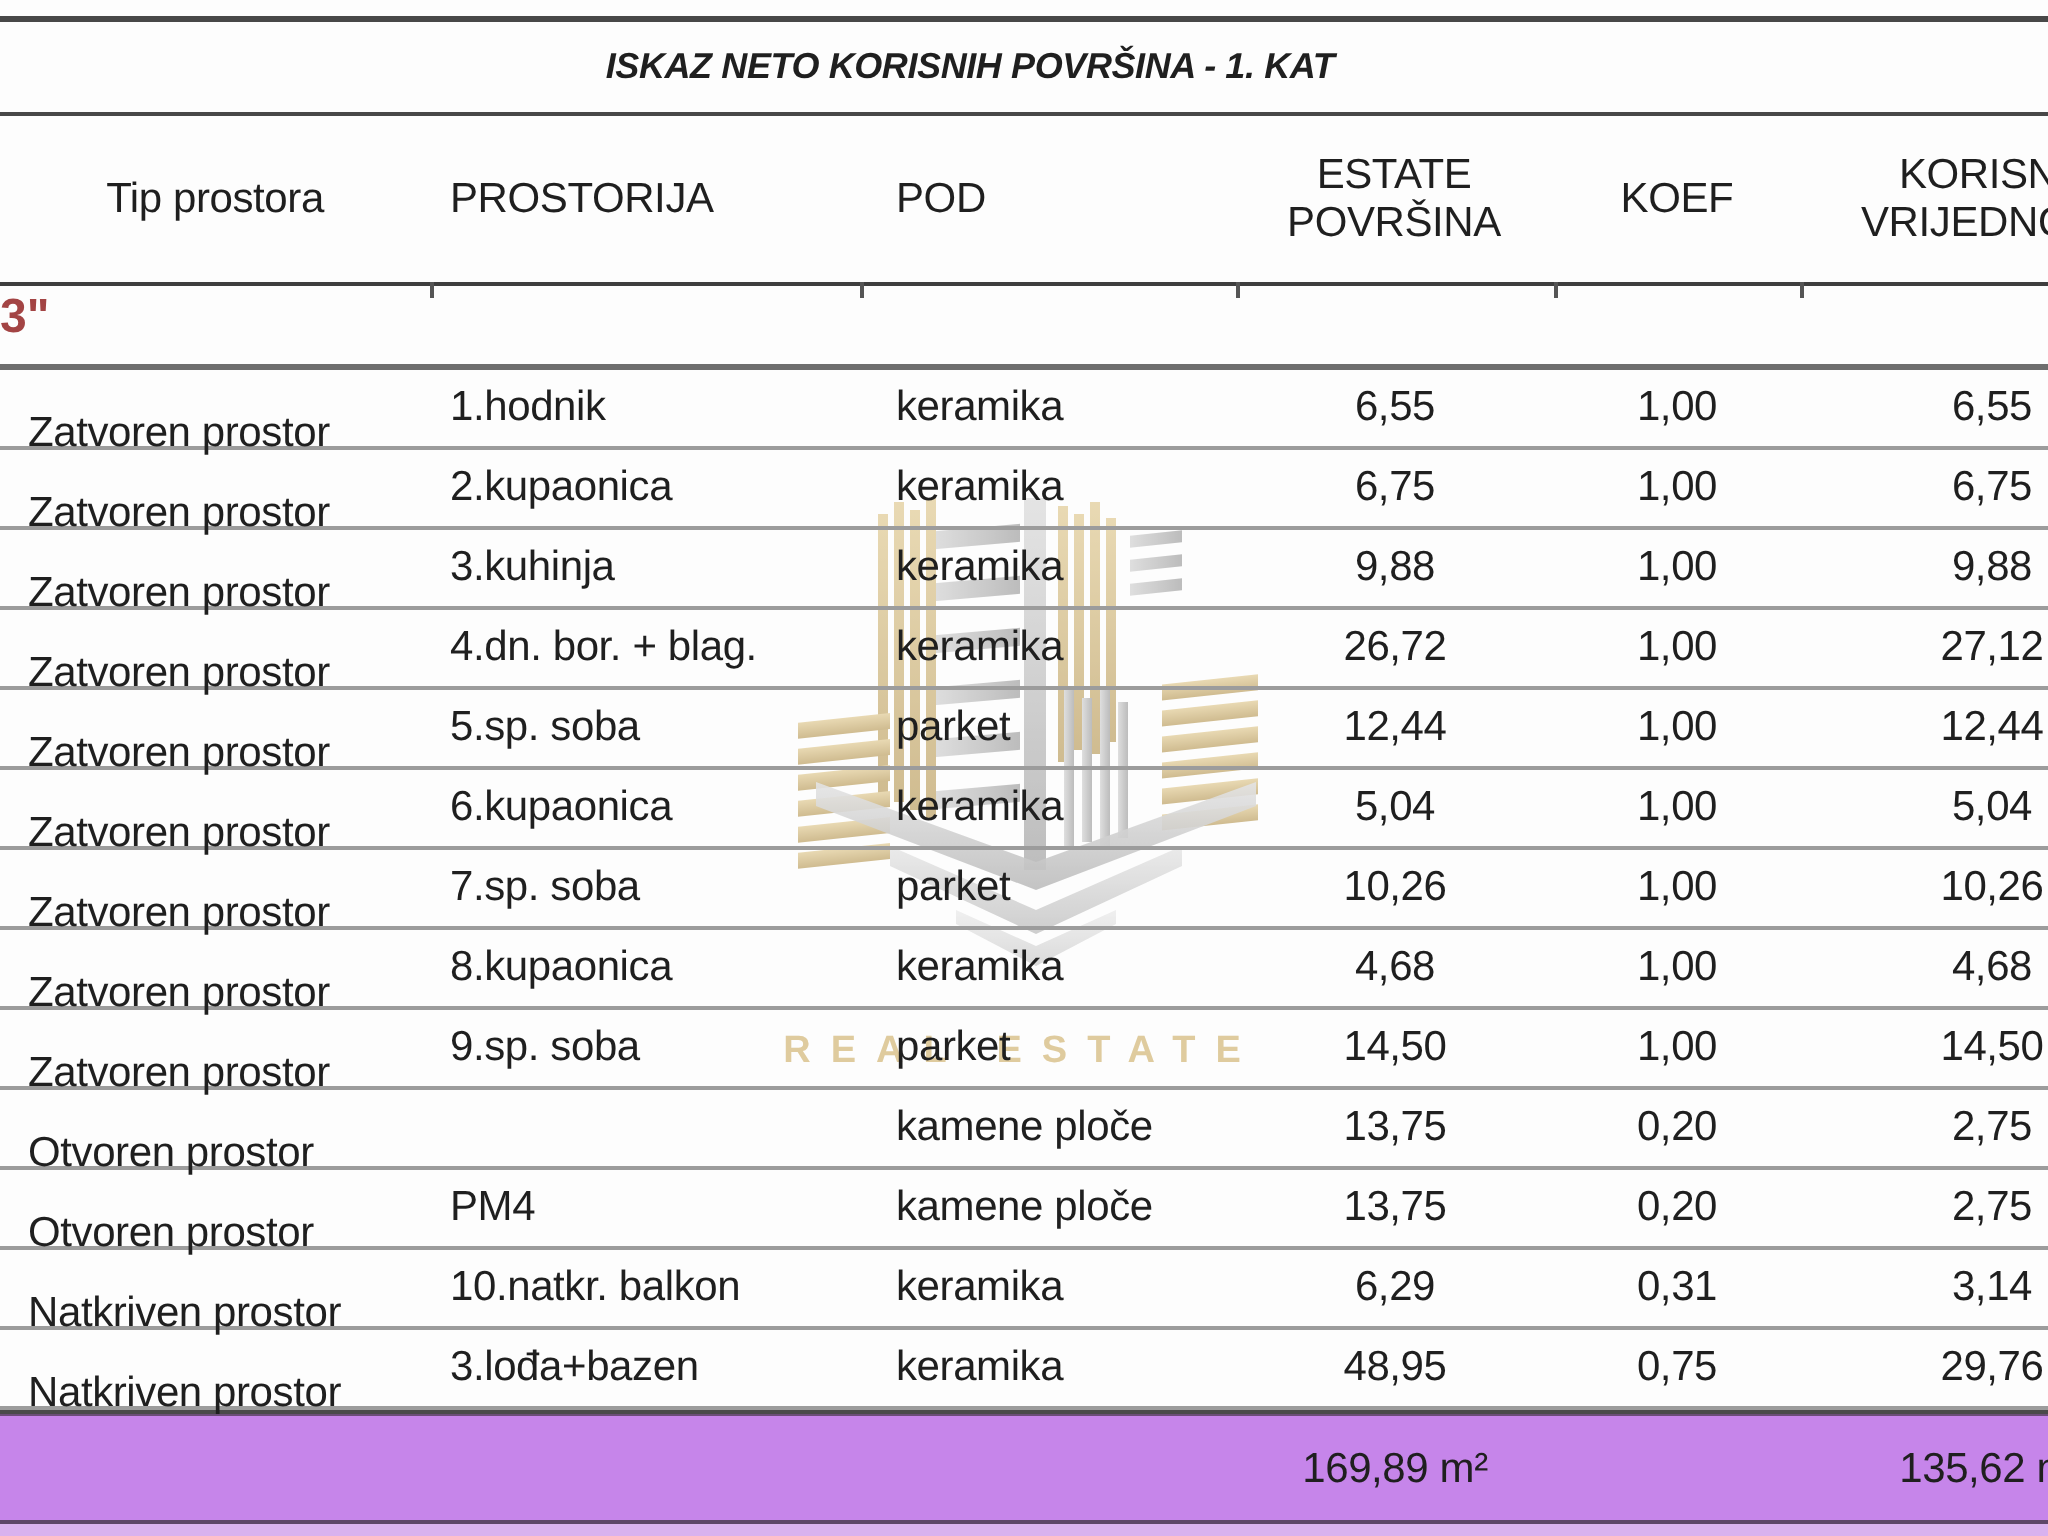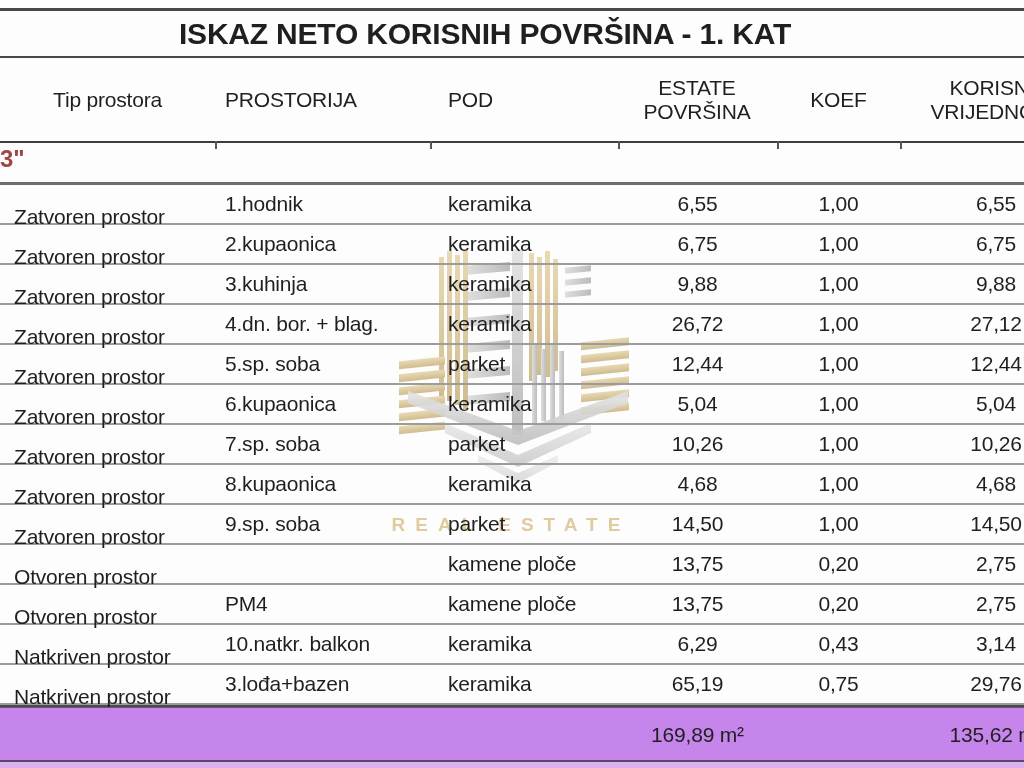--- a/index.html
+++ b/index.html
@@ -5,21 +5,21 @@
   html,body{margin:0;padding:0;background:#ffffff;}
   #frame{
     position:relative;width:1024px;height:768px;overflow:hidden;
     background:#fdfdfd;font-family:"Liberation Sans","DejaVu Sans",sans-serif;
     color:#1f1f1f;
   }
   .hline{position:absolute;left:0;width:1092px;background:#484848;}
   
   #title-row{position:absolute;left:0;top:11px;width:970px;height:45px;
     display:flex;align-items:center;justify-content:center;}
-  #title-row .t{font-size:30px;font-weight:bold;letter-spacing:-0.2px;}
+  #title-row .t{font-size:18px;font-weight:bold;letter-spacing:-0.2px;font-style:italic;}
   
   #header-row{position:absolute;left:0;top:58px;width:1092px;height:83px;}
   .col{position:absolute;top:0;height:100%;display:flex;align-items:center;}
   .hcell{font-size:21px;line-height:24px;letter-spacing:-0.2px;}
   .c1{left:0;width:215px;}  .c2{left:215px;width:215px;}
   .c3{left:430px;width:188px;} .c4{left:618px;width:159px;}
   .c5{left:777px;width:123px;} .c6{left:900px;width:192px;}
   .al{justify-content:flex-start;} .ac{justify-content:center;text-align:center;}
   .pad2{padding-left:10px;box-sizing:border-box;}
   .pad3{padding-left:18px;box-sizing:border-box;}
@@ -252,29 +252,29 @@
     <div class="col c4 ac dcell">13,75</div>
     <div class="col c5 ac dcell">0,20</div>
     <div class="col c6 ac dcell">2,75</div>
   </div>
 
   <div class="drow">
     <div class="col c1 al pad1 dcell">Natkriven prostor</div>
     <div class="col c2 al pad2 dcell">10.natkr. balkon</div>
     <div class="col c3 al pad3 dcell">keramika</div>
     <div class="col c4 ac dcell">6,29</div>
-    <div class="col c5 ac dcell">0,43</div>
+    <div class="col c5 ac dcell">0,31</div>
     <div class="col c6 ac dcell">3,14</div>
   </div>
 
   <div class="drow">
     <div class="col c1 al pad1 dcell">Natkriven prostor</div>
     <div class="col c2 al pad2 dcell">3.lođa+bazen</div>
     <div class="col c3 al pad3 dcell">keramika</div>
-    <div class="col c4 ac dcell">65,19</div>
+    <div class="col c4 ac dcell">48,95</div>
     <div class="col c5 ac dcell">0,75</div>
     <div class="col c6 ac dcell">29,76</div>
   </div>
 </div>
 
   <div id="footer-row">
     <div class="col c4 ac dcell">169,89 m²</div>
     <div class="col c6 ac dcell">135,62 m²</div>
   </div>
   <div id="footer-line-bottom"></div>

